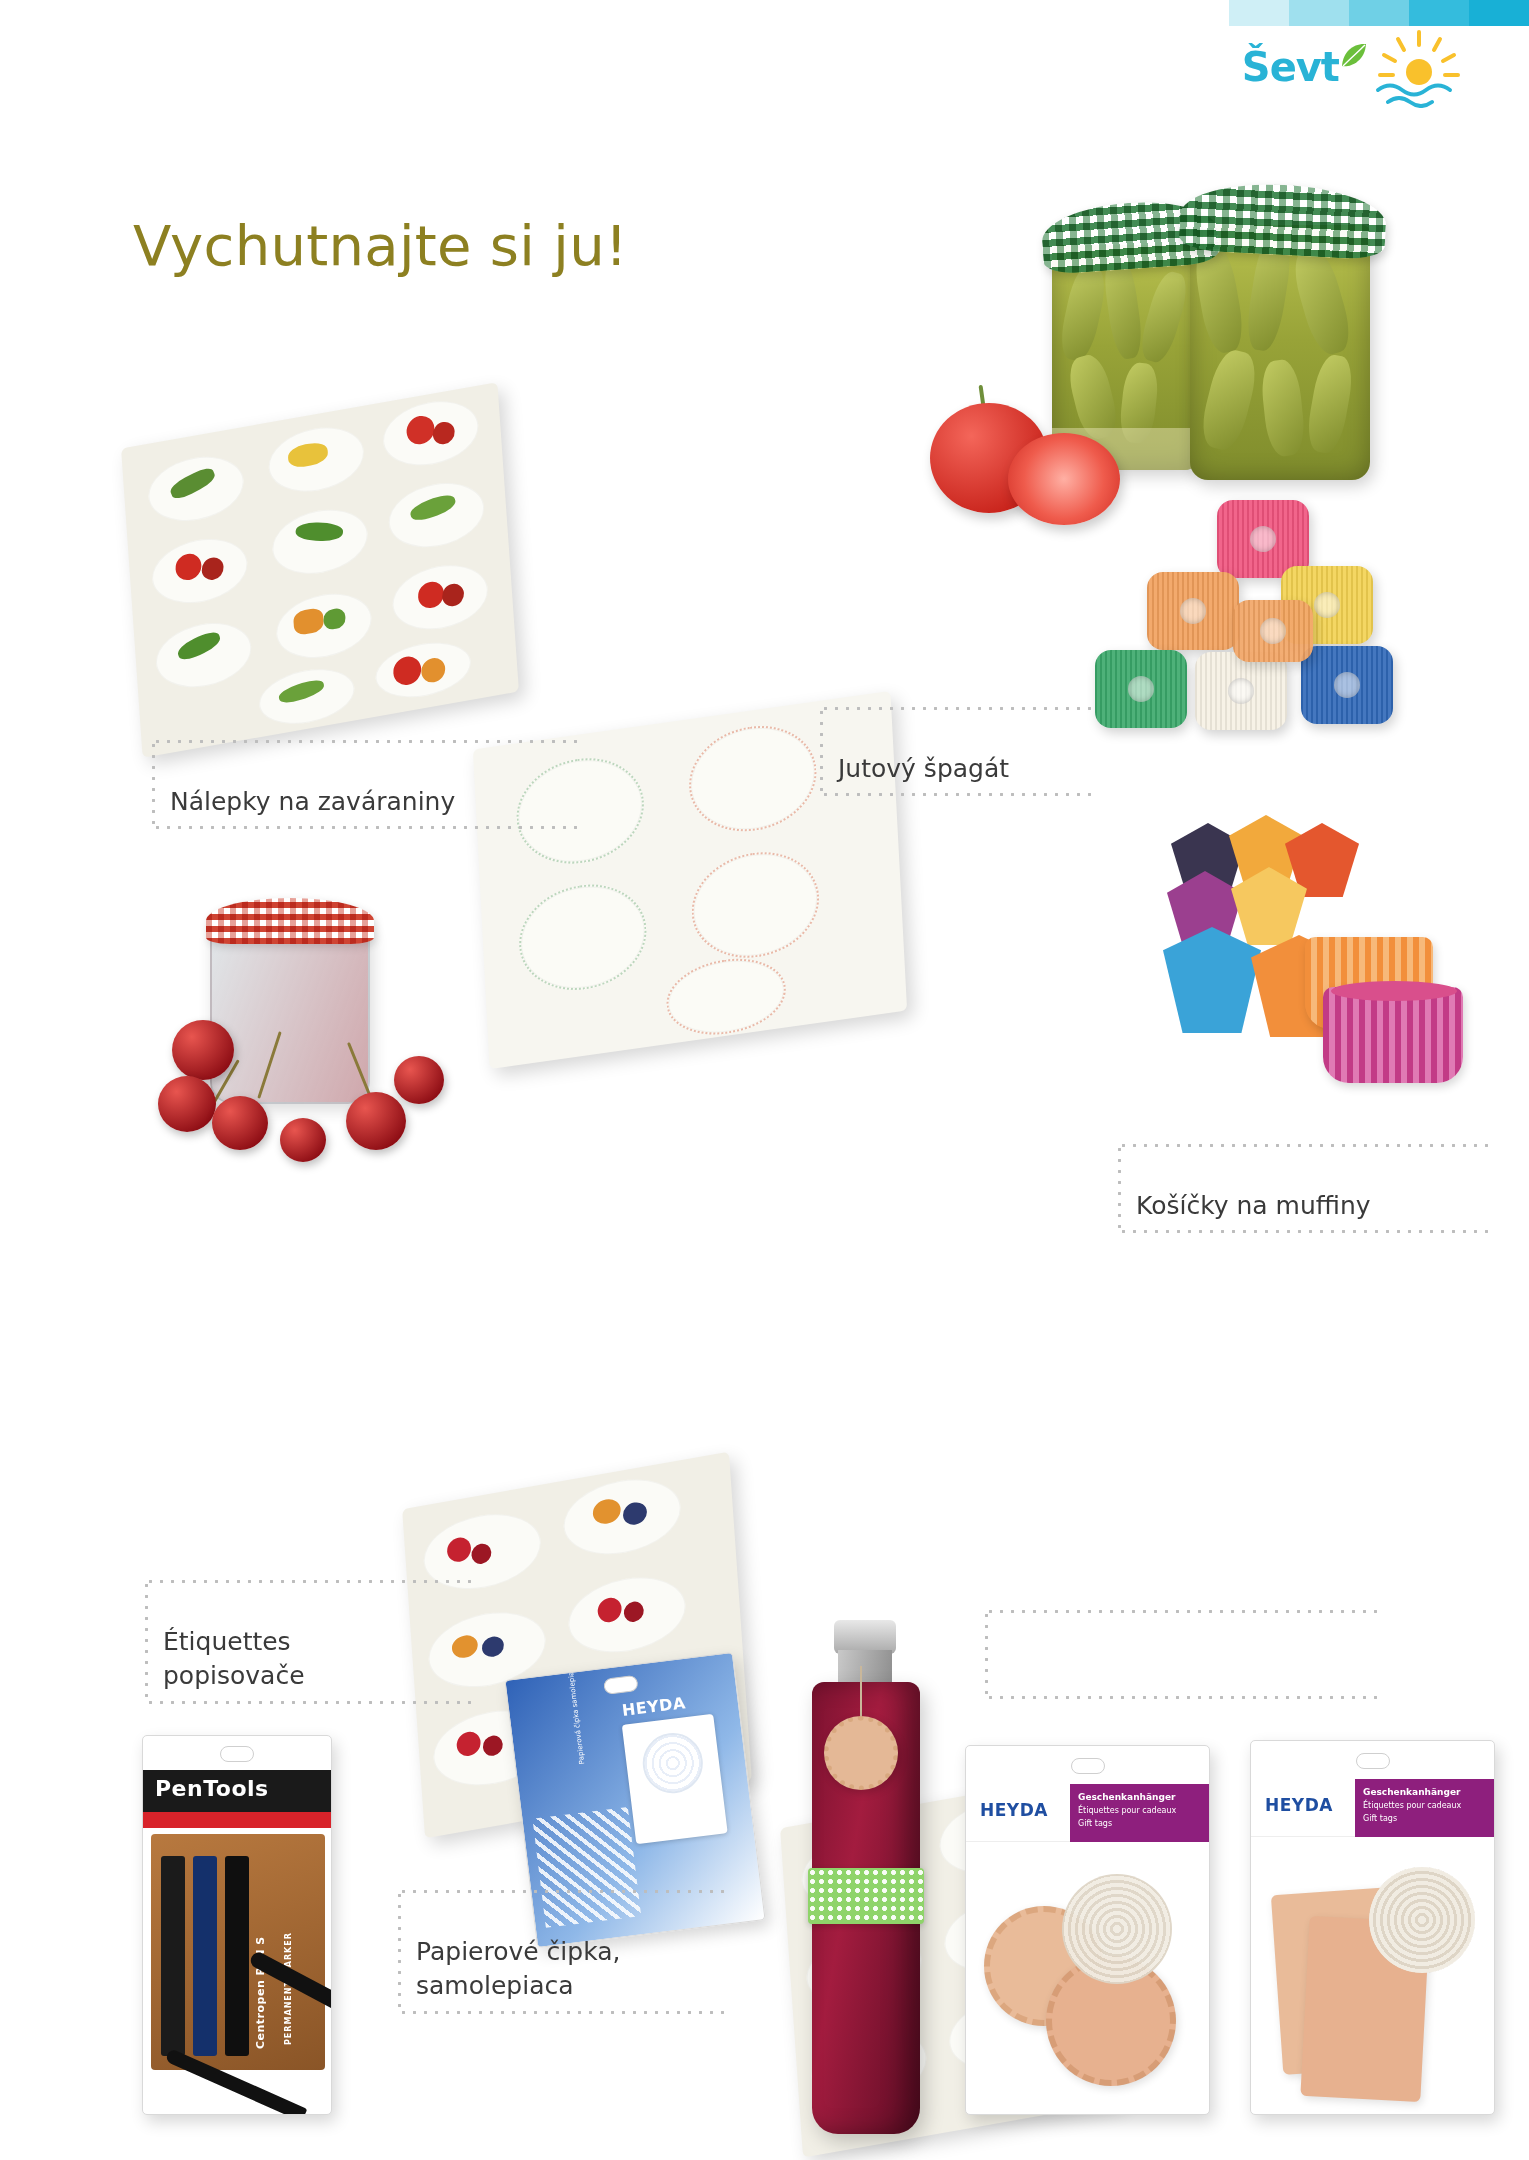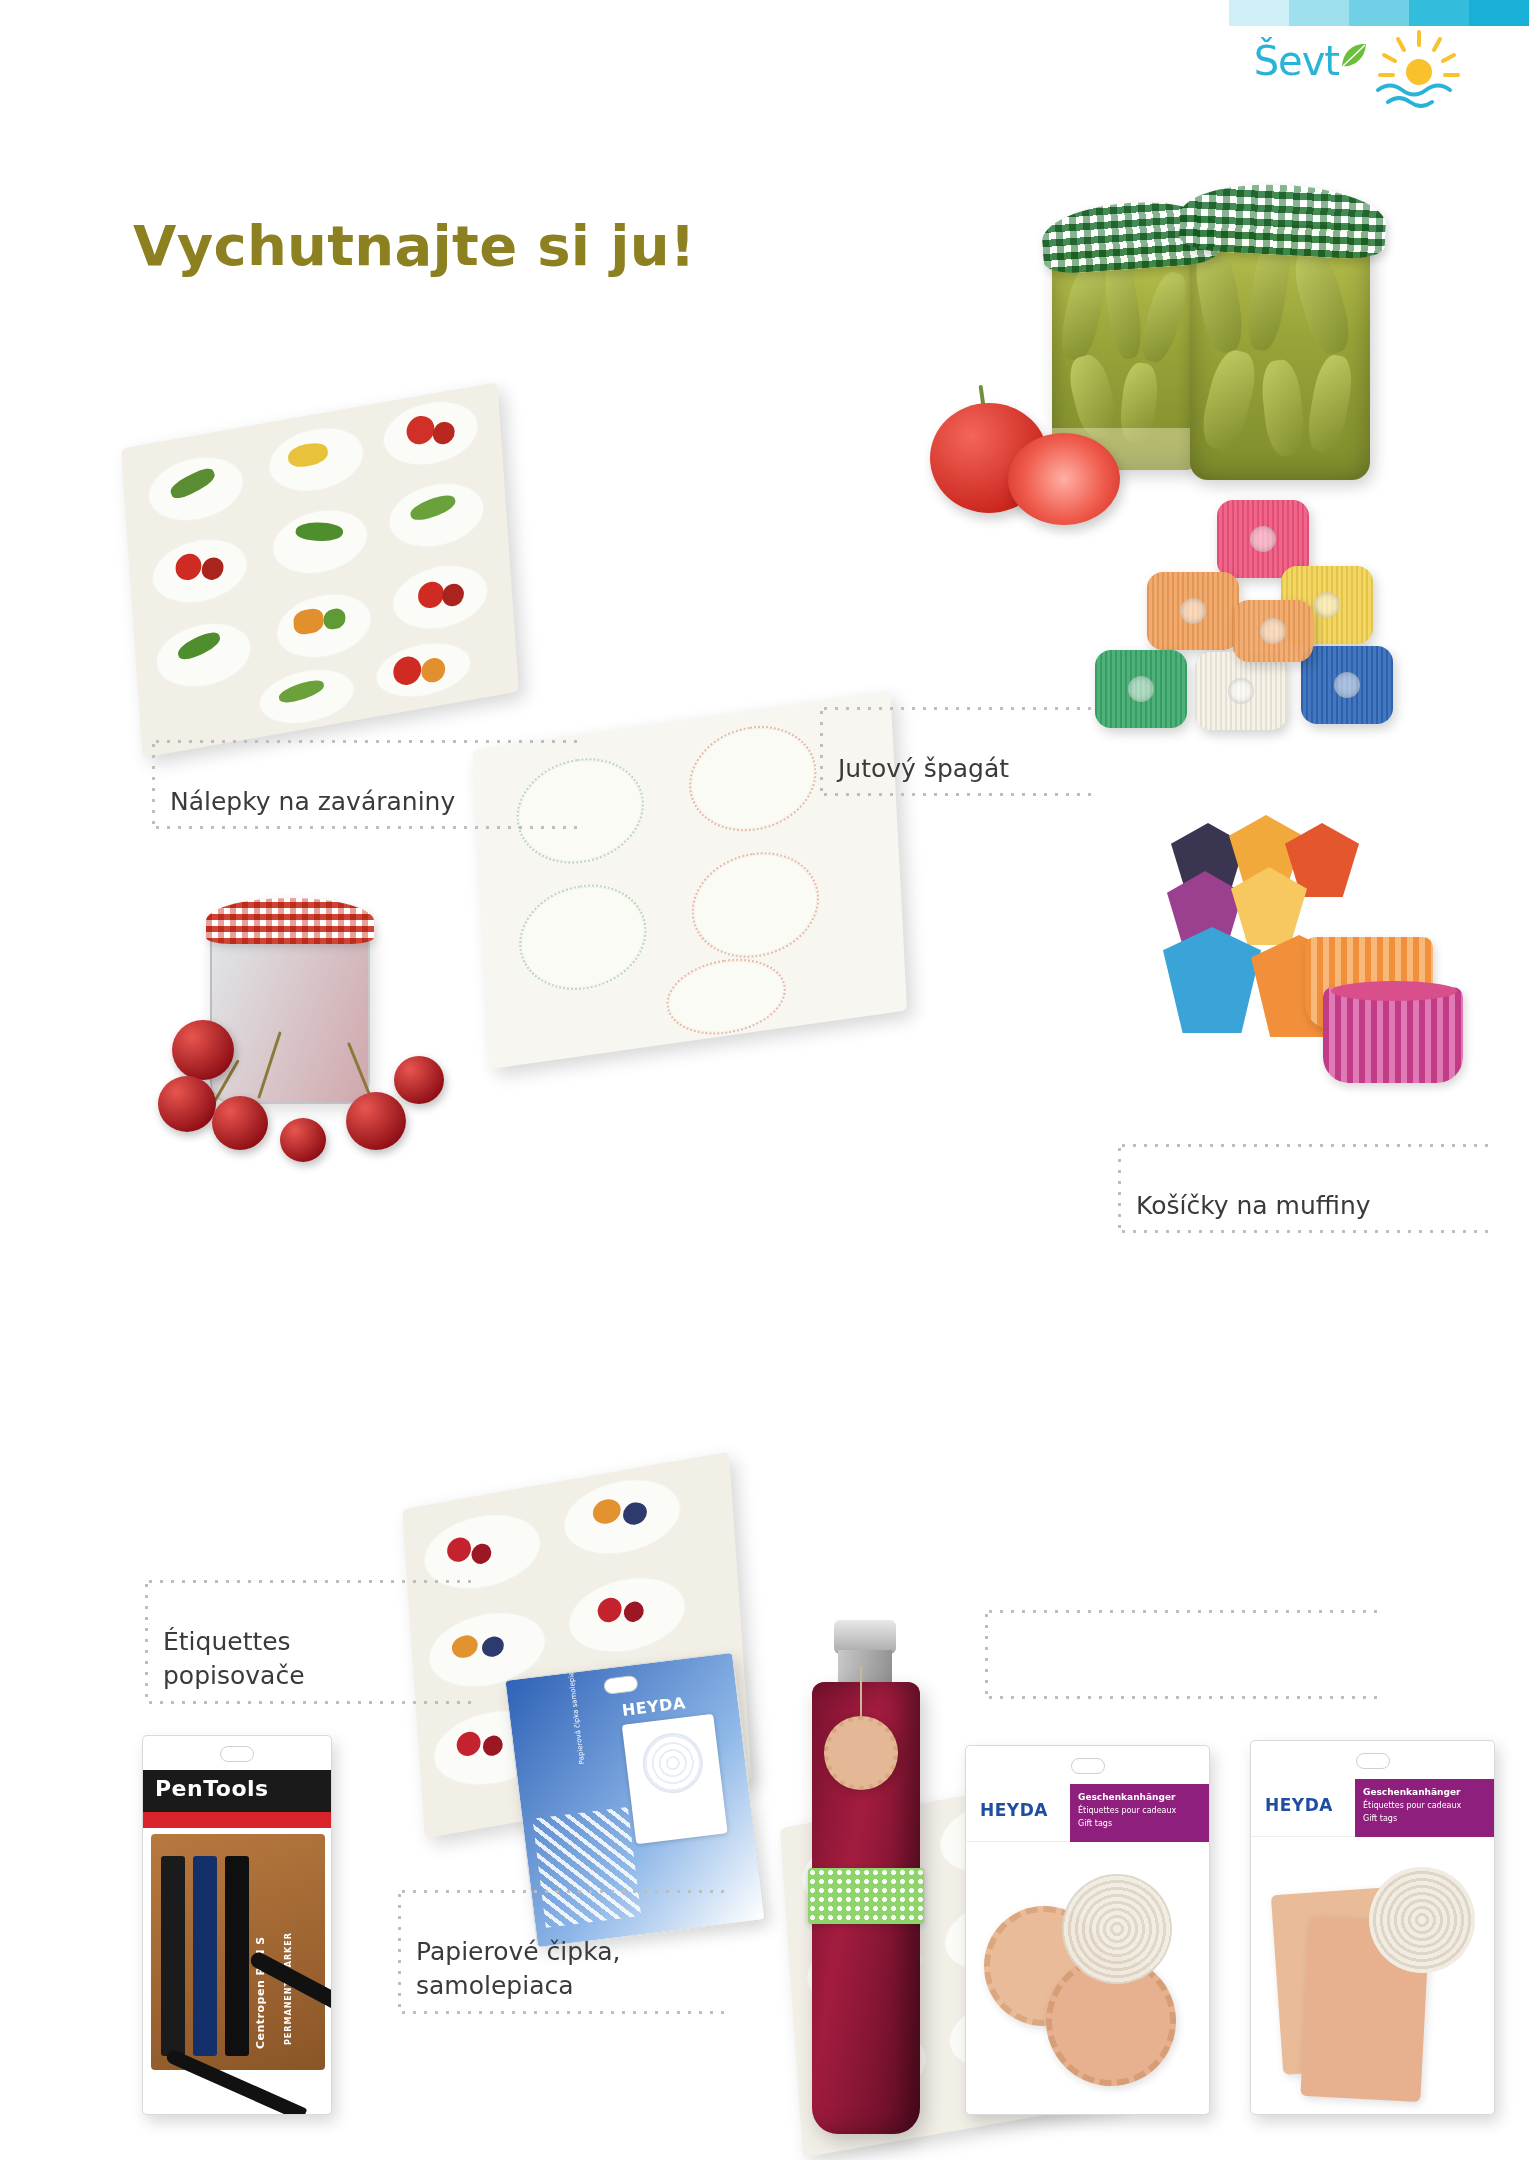--- a/index.html
+++ b/index.html
@@ -22,24 +22,24 @@
     top: 0;
     right: 0;
     width: 300px;
     height: 26px;
     display: flex;
   }
   .brand-strip span { flex: 1; height: 100%; }
 
   .brand-logo {
     position: absolute;
-    top: 38px;
+    top: 44px;
     right: 190px;
     font-size: 40px;
-    font-weight: normal;
+    font-weight: bold;
     color: #29b3d6;
     letter-spacing: -1px;
     font-family: "DejaVu Sans", "Liberation Sans", sans-serif;
   }
   .brand-leaf {
     position: absolute;
     top: 40px;
     right: 160px;
     width: 30px;
     height: 30px;
@@ -57,21 +57,21 @@
     position: absolute;
     left: 133px;
     top: 168px;
     width: 820px;
     color: #8d8021;
     font-size: 56px;
     line-height: 1.42;
     font-weight: 400;
     letter-spacing: 0.3px;
   }
-  .headline .l2 { display: block; font-weight: bold; }
+  .headline .l2 { display: block; }
 
   
   .caption {
     position: absolute;
     color: #3a3a3a;
     font-size: 25px;
     line-height: 1.38;
     padding: 10px 14px 10px 18px;
     white-space: pre-line;
   }

